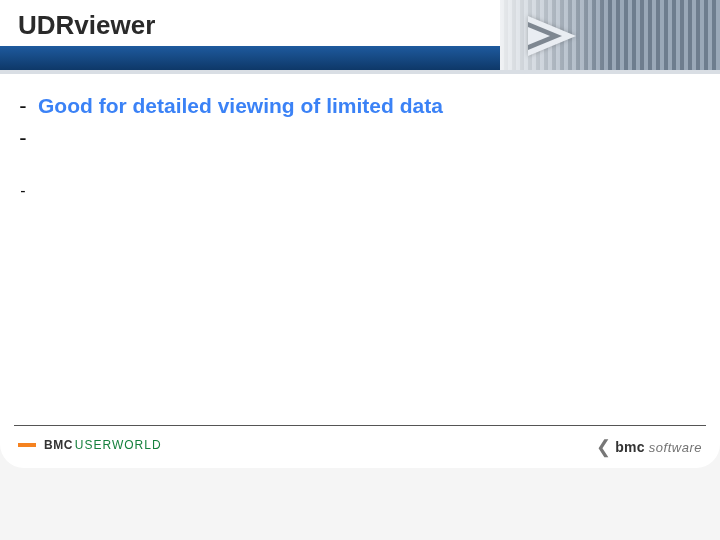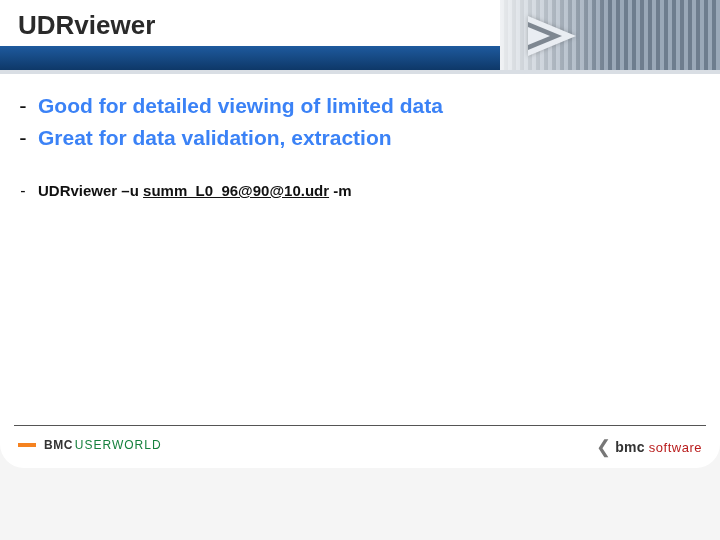--- a/index.html
+++ b/index.html
@@ -197,22 +197,23 @@
   }
   .bmc2 {
     font-size: 14px;
     font-weight: 800;
     color: #333;
     letter-spacing: .3px;
   }
   .bmc2-soft {
     font-size: 13px;
     font-weight: 400;
-    color: #b91c1c;
+    color: #737373;
     letter-spacing: .5px;
+    font-style: italic;
   }
 </style>
 </head>
 <body>
 
 <div class="slide">
 
   <div class="header">
     <div class="titlebar">
       <div class="title-text">UDRviewer</div>
@@ -228,28 +229,24 @@
     </div>
   </div>
 
   <div class="content">
     <div class="bullet">
       <div class="dash">-</div>
       <div class="text-lg">Good for detailed viewing of limited data</div>
     </div>
     <div class="bullet">
       <div class="dash">-</div>
-      <div class="text-lg">Great for data validation, extraction</div>
     </div>
 
     <div class="bullet sub">
       <div class="dash">-</div>
-      <div class="line">
-        <span>UDRviewer –u </span><span class="underlined">summ_L0_96@90@10.udr</span><span> -m</span>
-      </div>
     </div>
   </div>
 
   <div class="footer-rule"></div>
 
   <div class="footer-left">
     <div class="bmc-orange"></div>
     <span class="bmc-text">BMC</span>
     <span class="bmc-world">USERWORLD</span>
   </div>

